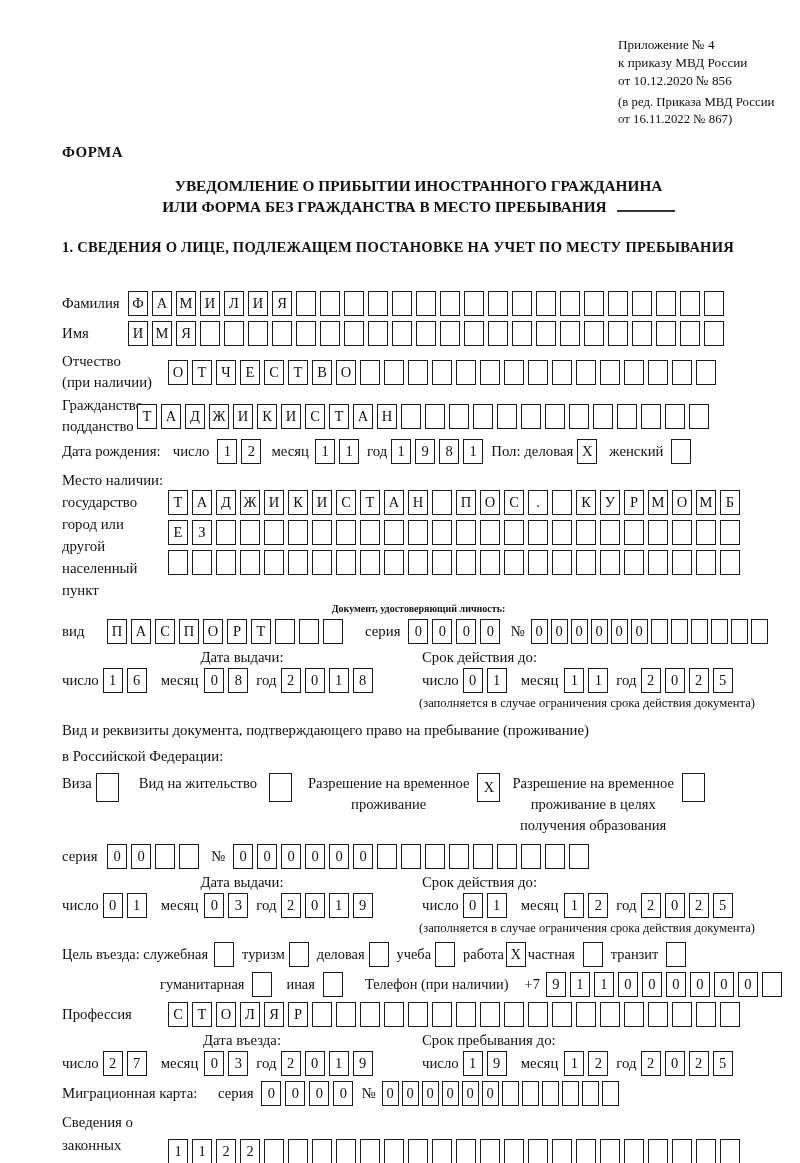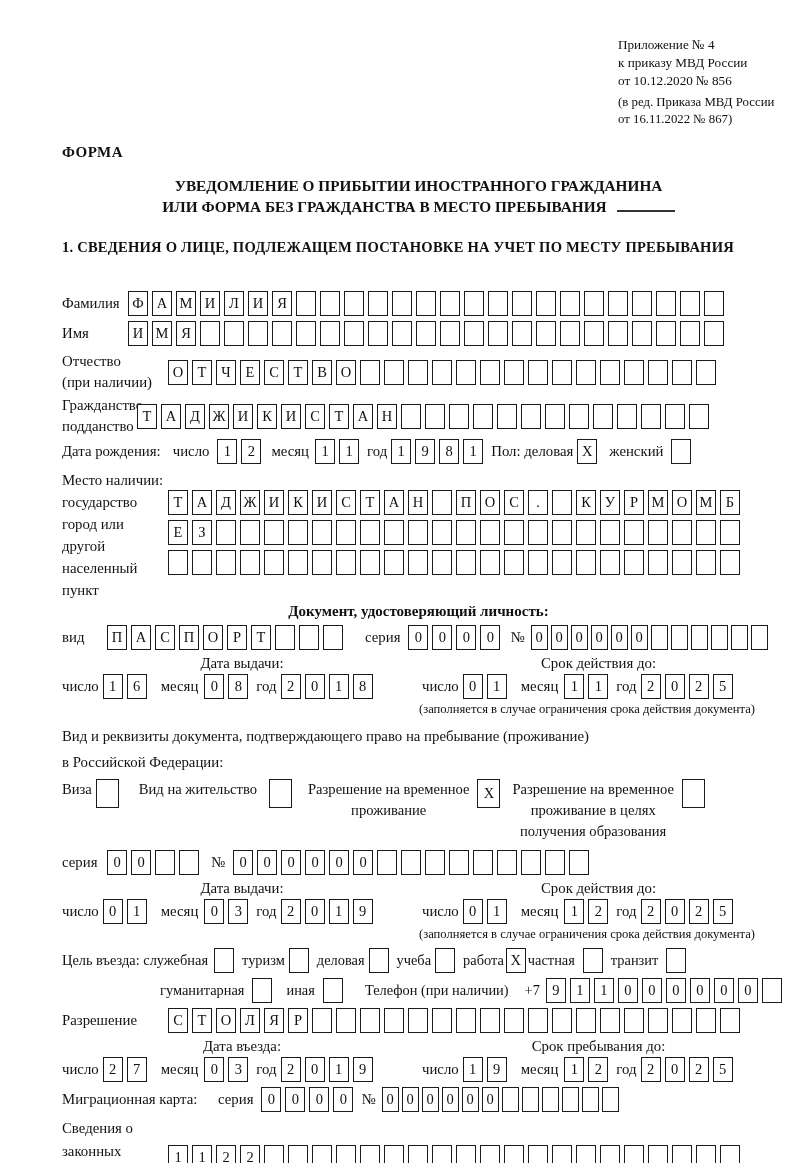--- a/index.html
+++ b/index.html
@@ -28,24 +28,24 @@
 
 
 .frow{display:flex;align-items:center;margin-bottom:5px}
 .frow.top{align-items:center}
 .lbl{flex:none;line-height:21px}
 .w66{width:66px}.w75{width:75px}.w106{width:106px}.w140{width:140px}
 .stack>.cellrun{display:flex;margin-bottom:5px}
 .ml4{margin-left:4px}.ml6{margin-left:6px}.ml8{margin-left:8px}.ml10{margin-left:10px}
 .ml12{margin-left:12px}.ml14{margin-left:14px}.ml16{margin-left:16px}.ml22{margin-left:22px}
 .mr4{margin-right:4px}.mr6{margin-right:6px}.mr8{margin-right:8px}
-.doc-heading{text-align:center;font-weight:bold;font-size:15px;margin:1px 0 5px 0}
+.doc-heading{text-align:center;font-weight:bold;font-size:10px;margin:1px 0 5px 0}
 .pair-head{display:flex;margin-bottom:2px;margin-top:3px}
 .pair-head .lh{width:360px;text-align:center}
-.pair-head .rh{flex:1;text-align:center}
+.pair-head .rh{flex:1;}
 .pair-row{display:flex;align-items:center;margin-bottom:3px}
 .pair-row .lg{width:360px;display:flex;align-items:center}
 .pair-row .rg{display:flex;align-items:center}
 .note{font-size:12.6px;text-align:right;margin:0 20px 6px 0}
 .para{line-height:26px;margin-top:2px}
 .perm-row{display:flex;align-items:flex-start;margin:4px 0 8px 0;font-size:14.6px}
 .perm-text{text-align:center;line-height:21px}
 </style>
 </head>
 <body>
@@ -523,21 +523,21 @@
         <span class="cell">0</span>
         <span class="cell">0</span>
         <span class="cell">0</span>
         <span class="cell">0</span>
         <span class="cell">0</span>
         <span class="cell"></span>
       </span>
   </div>
 
   <div class="frow">
-    <span class="lbl w106">Разрешение</span>
+    <span class="lbl w106">Профессия</span>
     <span class="cellrun">
         <span class="cell">С</span>
         <span class="cell">Т</span>
         <span class="cell">О</span>
         <span class="cell">Л</span>
         <span class="cell">Я</span>
         <span class="cell">Р</span>
         <span class="cell"></span>
         <span class="cell"></span>
         <span class="cell"></span>

